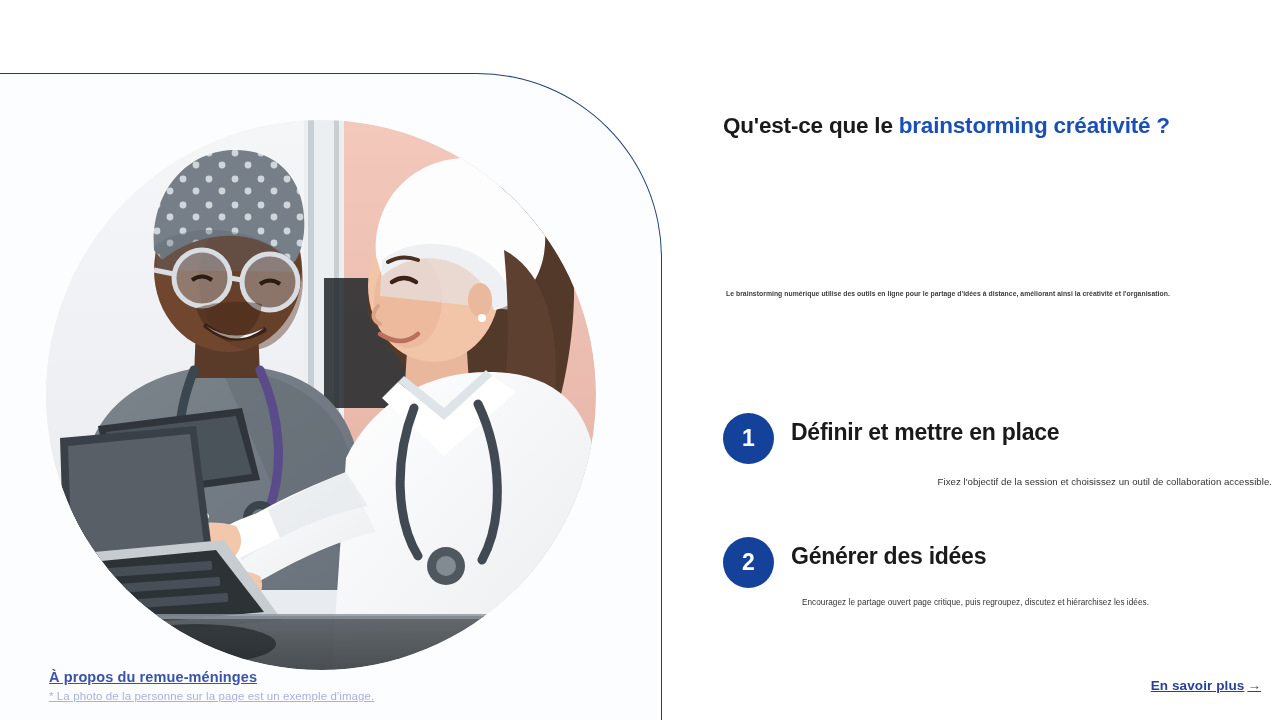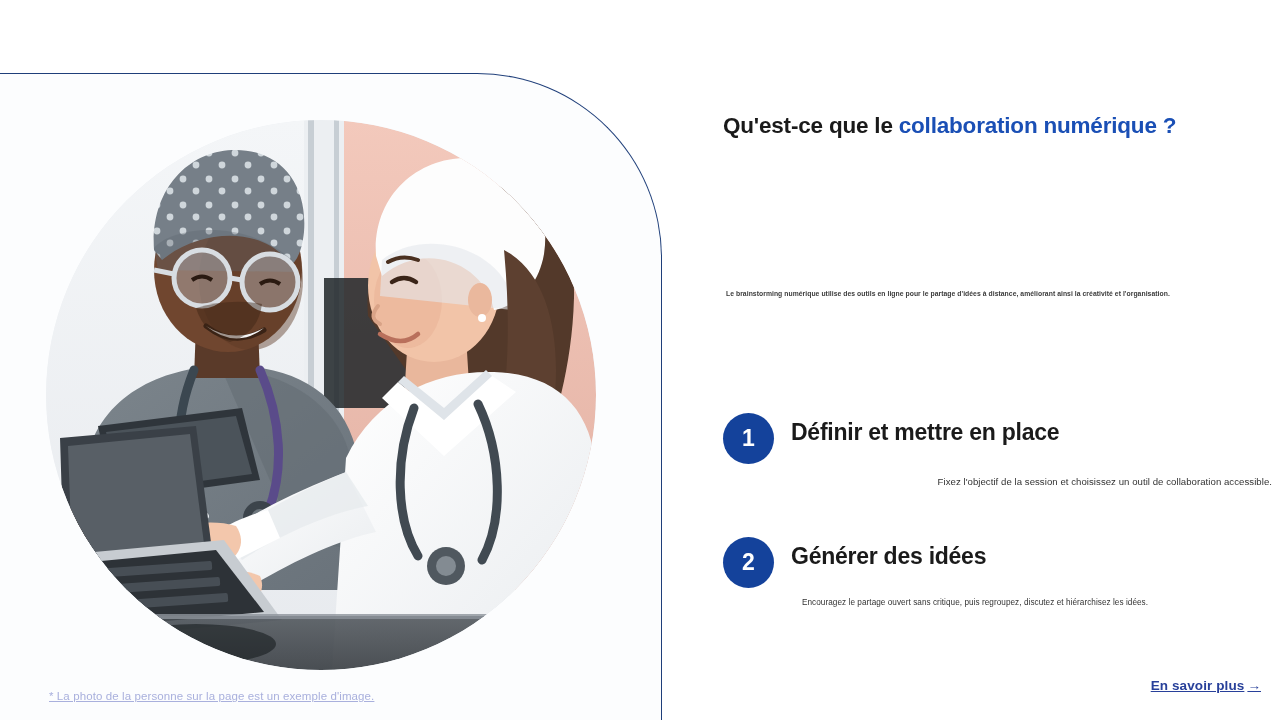--- a/index.html
+++ b/index.html
@@ -317,40 +317,41 @@
         </g>
 
         <rect x="0" y="496" width="550" height="54" fill="url(#deskg)" opacity="0.85"></rect>
         <rect x="0" y="494" width="550" height="5" fill="#8d949b" opacity="0.8"></rect>
         <ellipse cx="150" cy="524" rx="80" ry="20" fill="#13171a" opacity="0.55"></ellipse>
       </g>
     </svg>
   </div>
 
   <div class="left-footer">
+    <a class="about-link" href="#">À propos du remue-méninges</a>
     <span class="disclaimer">* La photo de la personne sur la page est un exemple d'image.</span>
   </div>
 </div>
 
 <div class="right-panel">
 
   <h1 class="headline">
-    <span>Qu'est-ce que le </span><span class="hl-accent">collaboration numérique ?</span>
+    <span>Qu'est-ce que le </span><span class="hl-accent">brainstorming créativité ?</span>
   </h1>
 
   <p class="intro">Le brainstorming numérique utilise des outils en ligne pour le partage d'idées à distance, améliorant ainsi la créativité et l'organisation.</p>
 
   <div class="step step-1">
     <div class="badge">1</div>
     <div class="step-title">Définir et mettre en place</div>
     <div class="step-desc">Fixez l'objectif de la session et choisissez un outil de collaboration accessible.</div>
   </div>
 
   <div class="step step-2">
     <div class="badge">2</div>
     <div class="step-title">Générer des idées</div>
-    <div class="step-desc">Encouragez le partage ouvert sans critique, puis regroupez, discutez et hiérarchisez les idées.</div>
+    <div class="step-desc">Encouragez le partage ouvert page critique, puis regroupez, discutez et hiérarchisez les idées.</div>
   </div>
 
   <a class="more-link" href="#">
     <span>En savoir plus</span><span class="arrow">→</span>
   </a>
 </div>
 
 </body></html>

